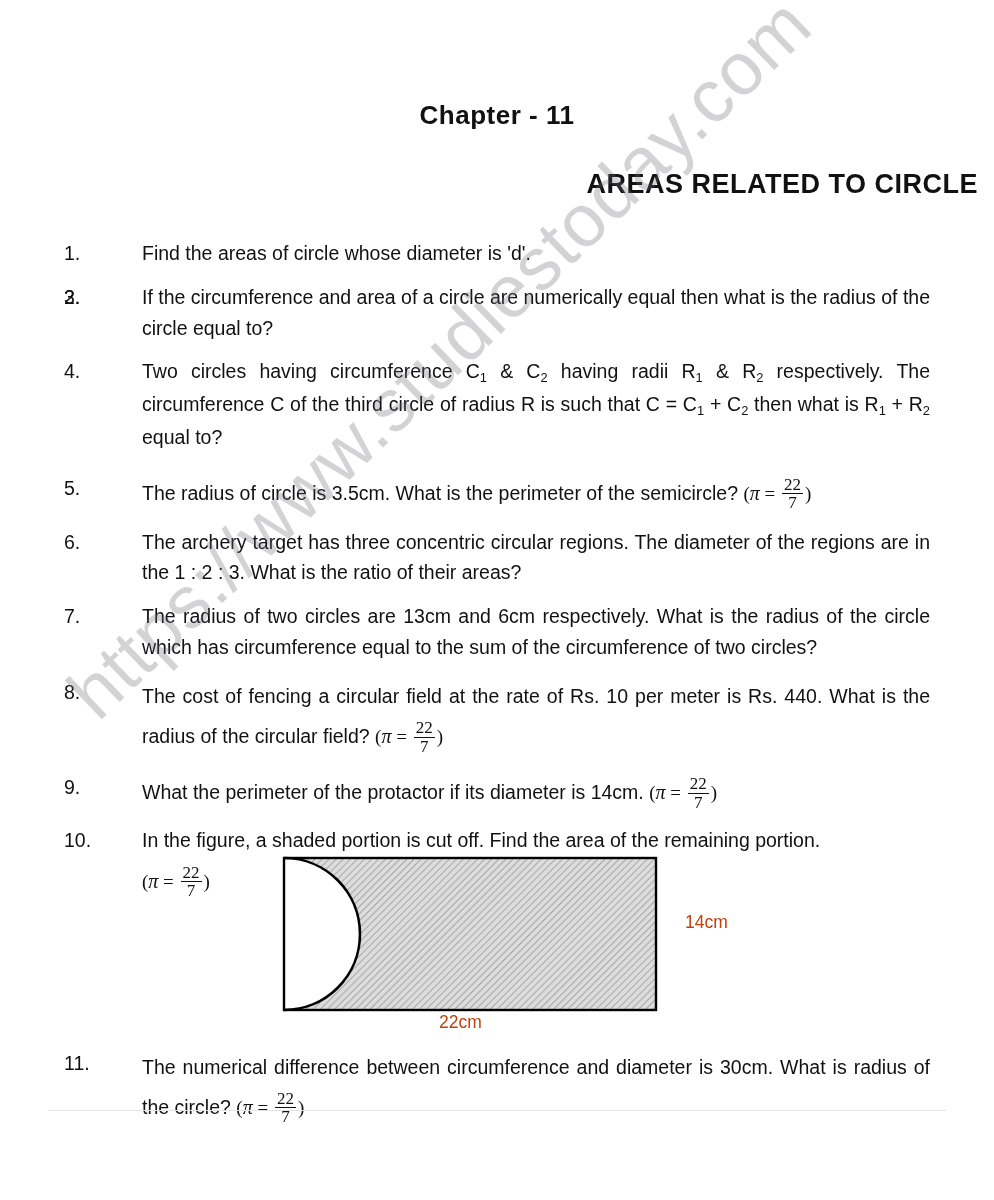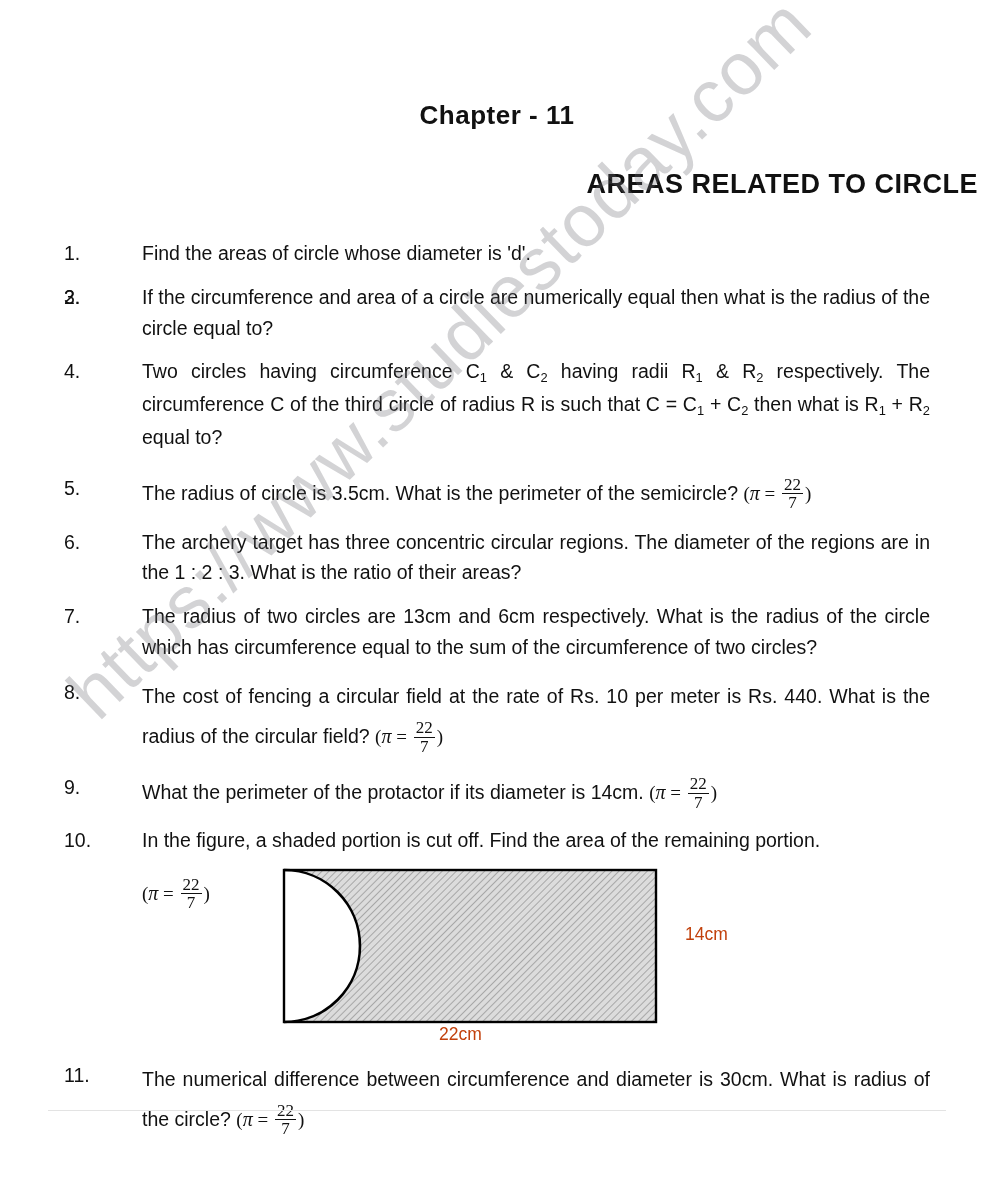--- a/index.html
+++ b/index.html
@@ -215,21 +215,21 @@
     </li>
 
     <li class="qitem tall" style="margin-top:16px;">
       <span class="qnum">9.</span>
       <span class="qbody"><span>What the perimeter of the protactor if its diameter is 14cm.</span>
         <span class="eq"><span>(</span><span class="mi">π</span> <span>=</span>
           <span class="frac"><span class="num">22</span><span class="den">7</span></span><span>)</span></span>
       </span>
     </li>
 
-    <li class="qitem" style="margin-top:12px; margin-bottom:12px;">
+    <li class="qitem" style="margin-top:12px; margin-bottom:0;">
       <span class="qnum">10.</span>
       <span class="qbody">In the figure, a shaded portion is cut off. Find the area of the remaining portion.</span>
     </li>
 
     <li class="figure-wrap">
       <span class="pi-note eq"><span>(</span><span class="mi">π</span> <span>=</span>
         <span class="frac"><span class="num">22</span><span class="den">7</span></span><span>)</span></span>
 
       <svg class="fig-svg" width="380" height="162" viewBox="0 0 380 162">
         <defs>

